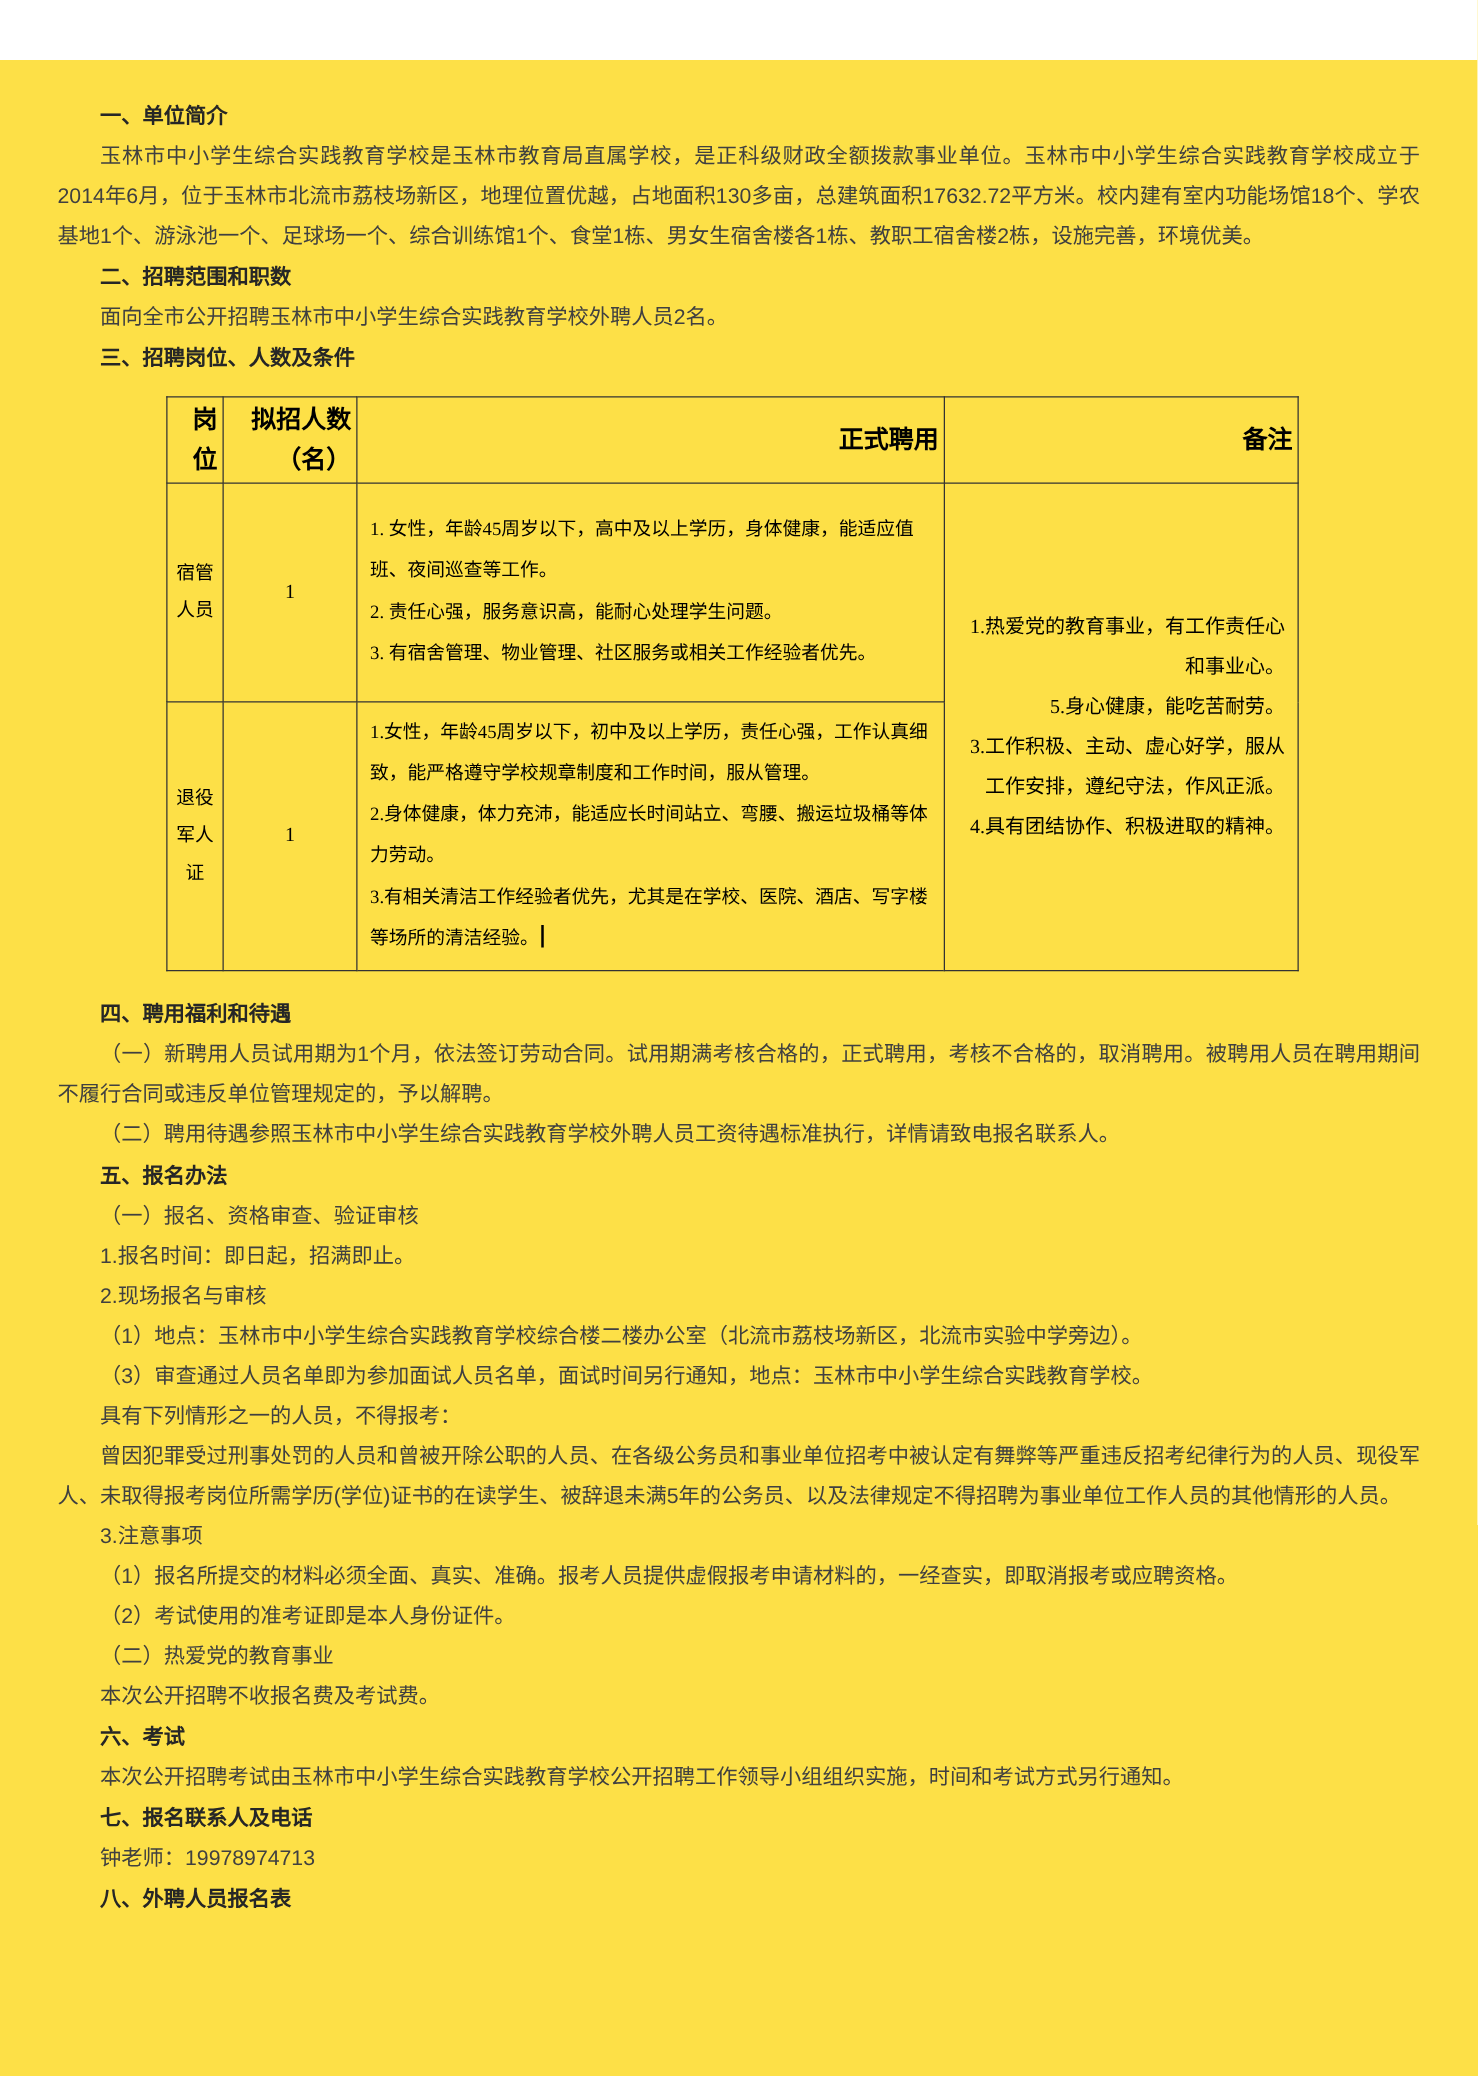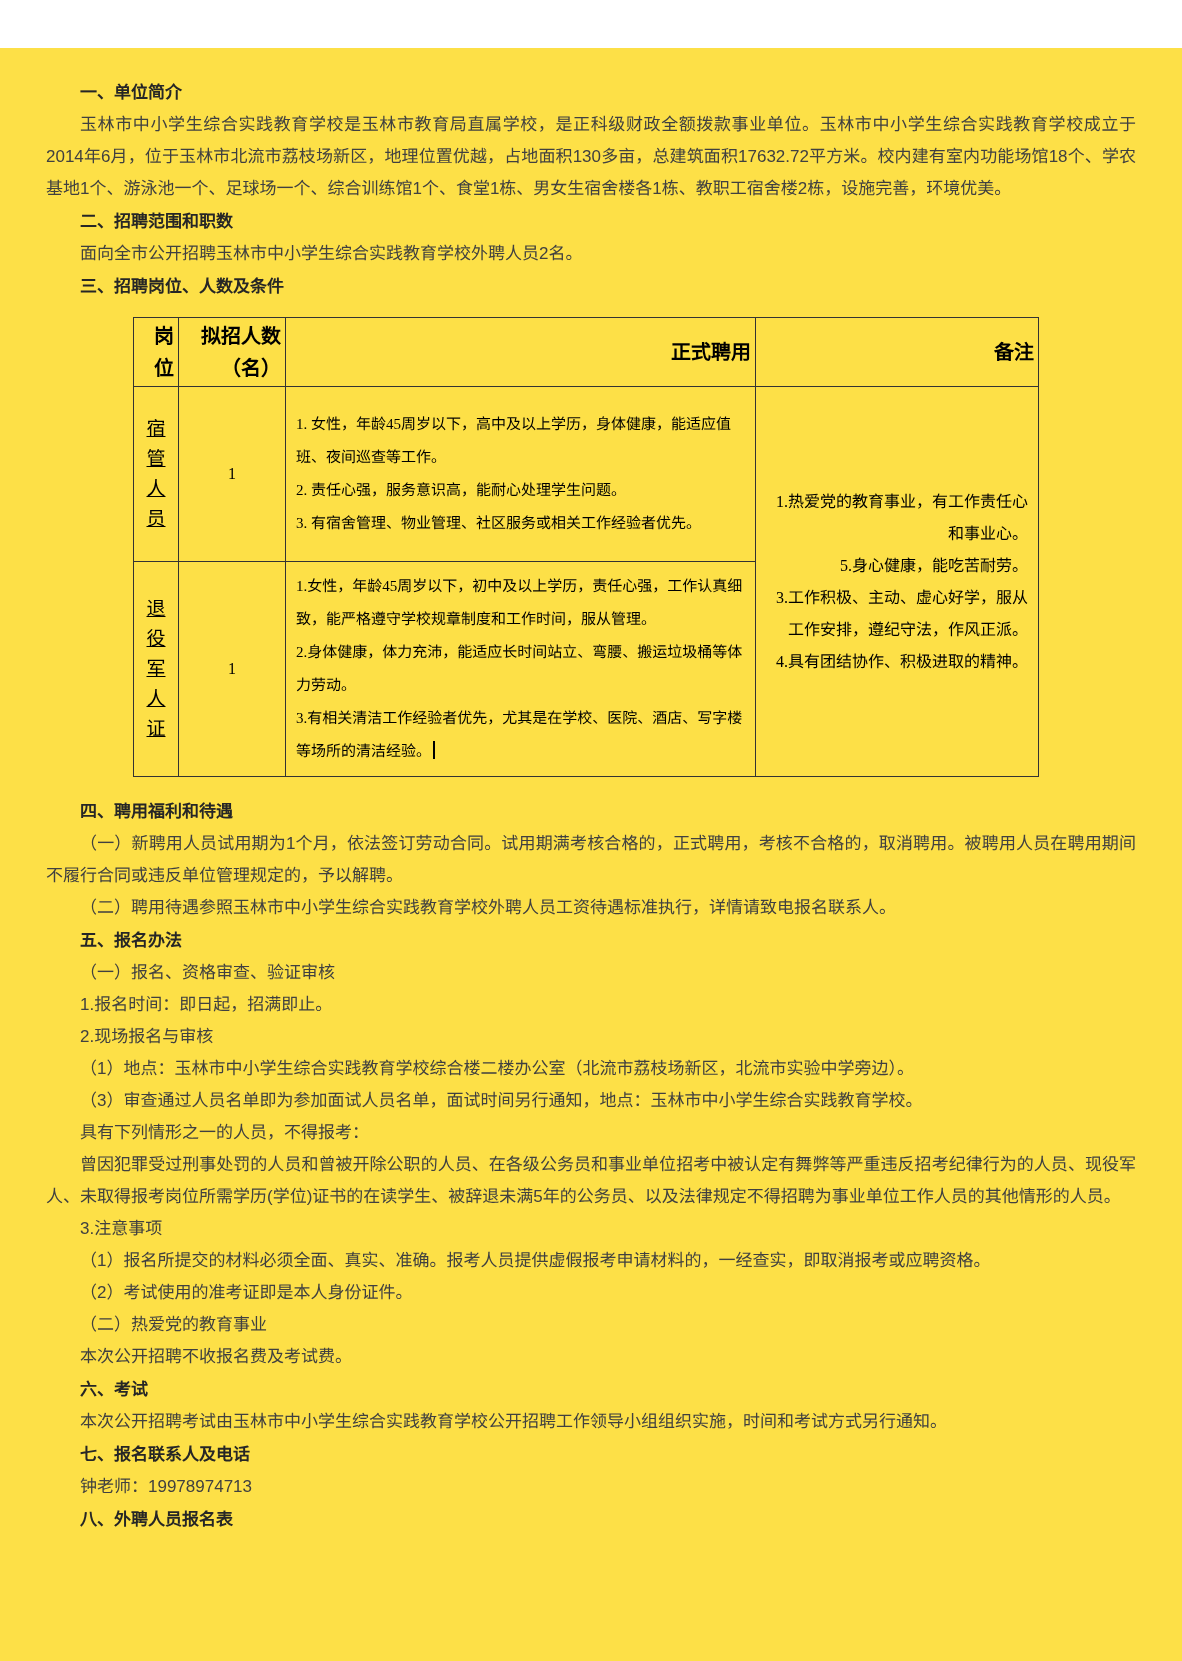--- a/index.html
+++ b/index.html
@@ -48,24 +48,23 @@
     text-align:right;
     height:42px;
     padding:2px 4px;
   }
   col.c-pos{width:45px;}
   col.c-cnt{width:107px;}
   col.c-qual{width:470px;}
   col.c-rem{width:283px;}
   td.pos{
     text-align:center;
-    font-size:19px;
+    font-size:15px;
     line-height:30px;
     padding:2px 4px;
-    text-decoration:underline;
   }
   td.cnt{
     text-align:center;
     font-size:16px;
     padding:2px 4px;
   }
   td.qual{
     font-size:15px;
     line-height:33px;
     padding:8px 10px;

